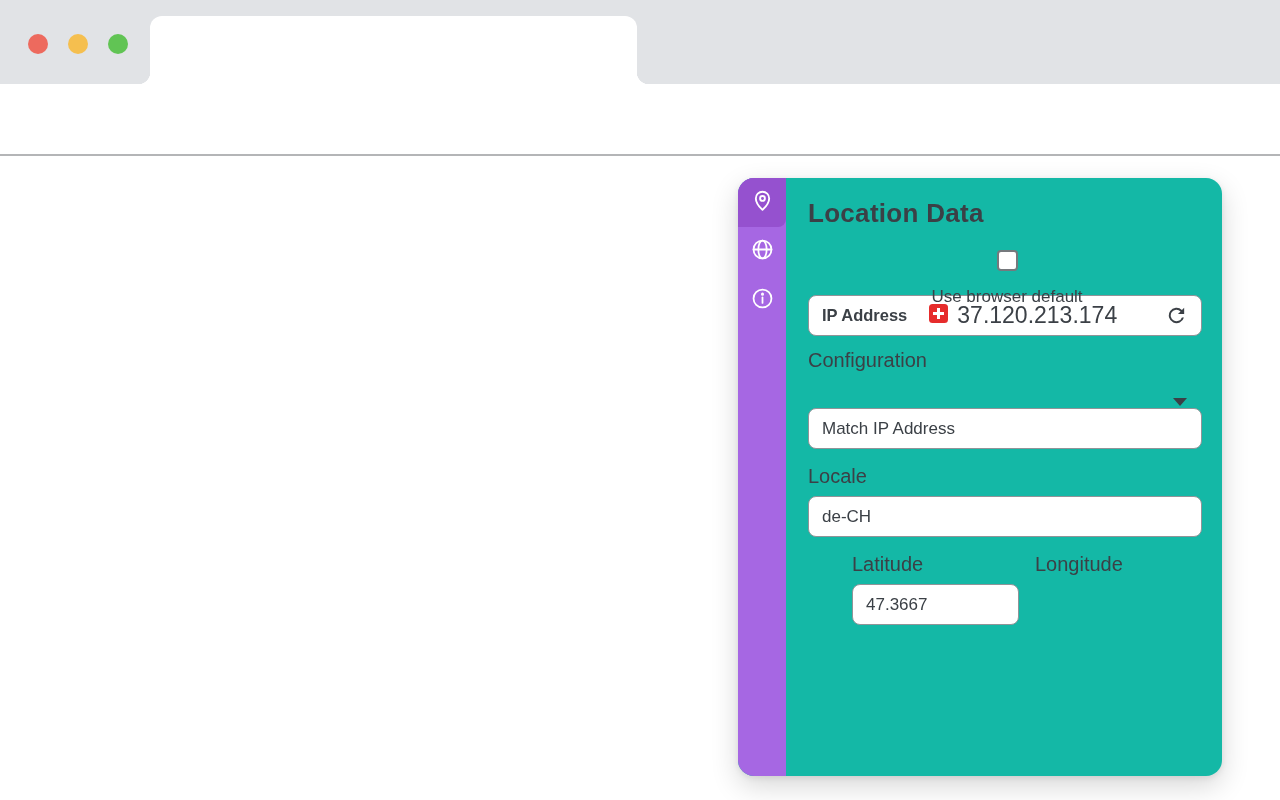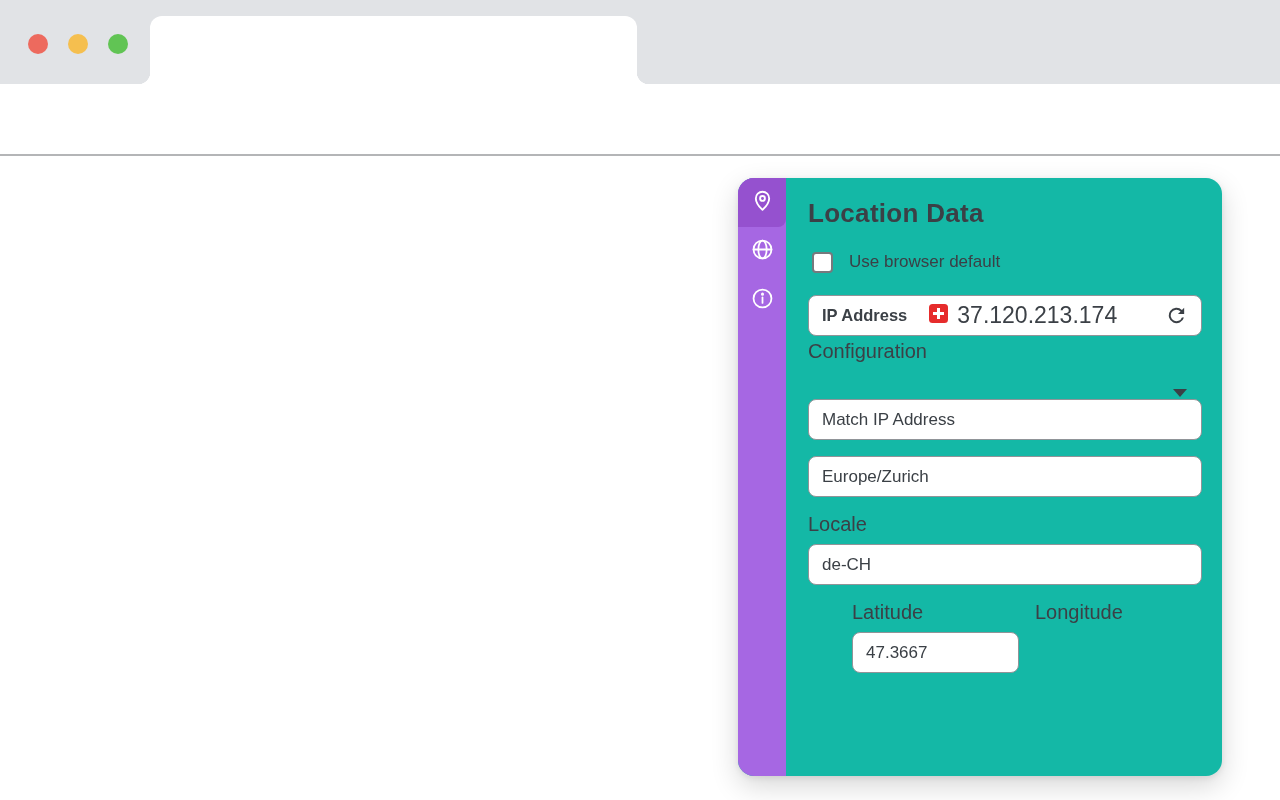--- a/index.html
+++ b/index.html
@@ -36,25 +36,25 @@
   
   .panel { position:absolute; left:738px; top:178px; width:484px; height:598px; background:#14b8a6; border-radius:16px;
     box-shadow:0 10px 28px rgba(0,0,0,0.16), 0 2px 6px rgba(0,0,0,0.08); }
   .panel-sidebar { position:absolute; left:0; top:0; bottom:0; width:48px; background:#a667e3; border-radius:16px 0 0 16px; }
   .side-item { height:49px; display:flex; align-items:center; justify-content:center; cursor:pointer; }
   .side-item.active { background:#9551cf; border-radius:16px 0 8px 0; }
 
   .panel-content { position:absolute; left:48px; top:0; right:0; bottom:0; padding:20px 20px 0 22px; }
   .panel-title { font-size:26px; line-height:30px; font-weight:600; color:#3b4046; letter-spacing:0.3px; margin-bottom:22px; }
 
-  .chk-row { display:flex; align-items:center; gap:16px; margin:0 0 21px 4px; height:24px; }
+  .chk-row { display:flex; align-items:center; gap:16px; margin:0 0 21px 4px; height:24px;flex-direction:column; }
   .chk-box { width:21px; height:21px; border:2px solid #76797d; border-radius:4px; background:#ffffff; cursor:pointer; flex:0 0 auto; }
   .chk-label { font-size:17px; color:#3b4046; }
 
-  .ip-box { height:41px; border:1px solid #909498; border-radius:8px; background:#fff; display:flex; align-items:center; padding:0 13px; margin-bottom:4px; }
+  .ip-box { height:41px; border:1px solid #909498; border-radius:8px; background:#fff; display:flex; align-items:center; padding:0 13px; margin-bottom:13px; }
   .ip-label { font-weight:bold; font-size:16.5px; color:#3b4046; margin-right:22px; }
   .ip-value { font-size:23px; color:#3b4046; margin-left:9px; }
   .ip-spacer { flex:1; }
   .ip-reload { width:24px; height:24px; display:flex; align-items:center; justify-content:center; cursor:pointer; }
 
   .field { margin-bottom:16px; }
   .field-label { font-size:20px; color:#3b4046; margin-bottom:8px; }
   .tinput { width:100%; height:41px; border:1px solid #909498; border-radius:8px; background:#fff; padding:0 13px; font-size:17px; color:#3b4046; font-family:"Liberation Sans", sans-serif; outline:none; }
   .selwrap { position:relative; }
   .tselect { appearance:none; -webkit-appearance:none; width:100%; height:41px; border:1px solid #909498; border-radius:8px; background:#fff; padding:0 13px; font-size:17px; color:#3b4046; font-family:"Liberation Sans", sans-serif; outline:none;margin-top:28px; }
@@ -179,21 +179,20 @@
       <div class="field-label">Configuration</div>
       <div class="selwrap">
         <select class="tselect">
           <option>Match IP Address</option>
         </select>
         <span class="caret"></span>
       </div>
     </div>
 
     <div class="field">
-      <input class="tinput" value="Europe/Zurich" style="">
     </div>
 
     <div class="field">
       <div class="field-label">Locale</div>
       <input class="tinput" value="de-CH" style="">
     </div>
 
     <div class="geo-row">
       <div class="field">
         <div class="field-label">Latitude</div>

